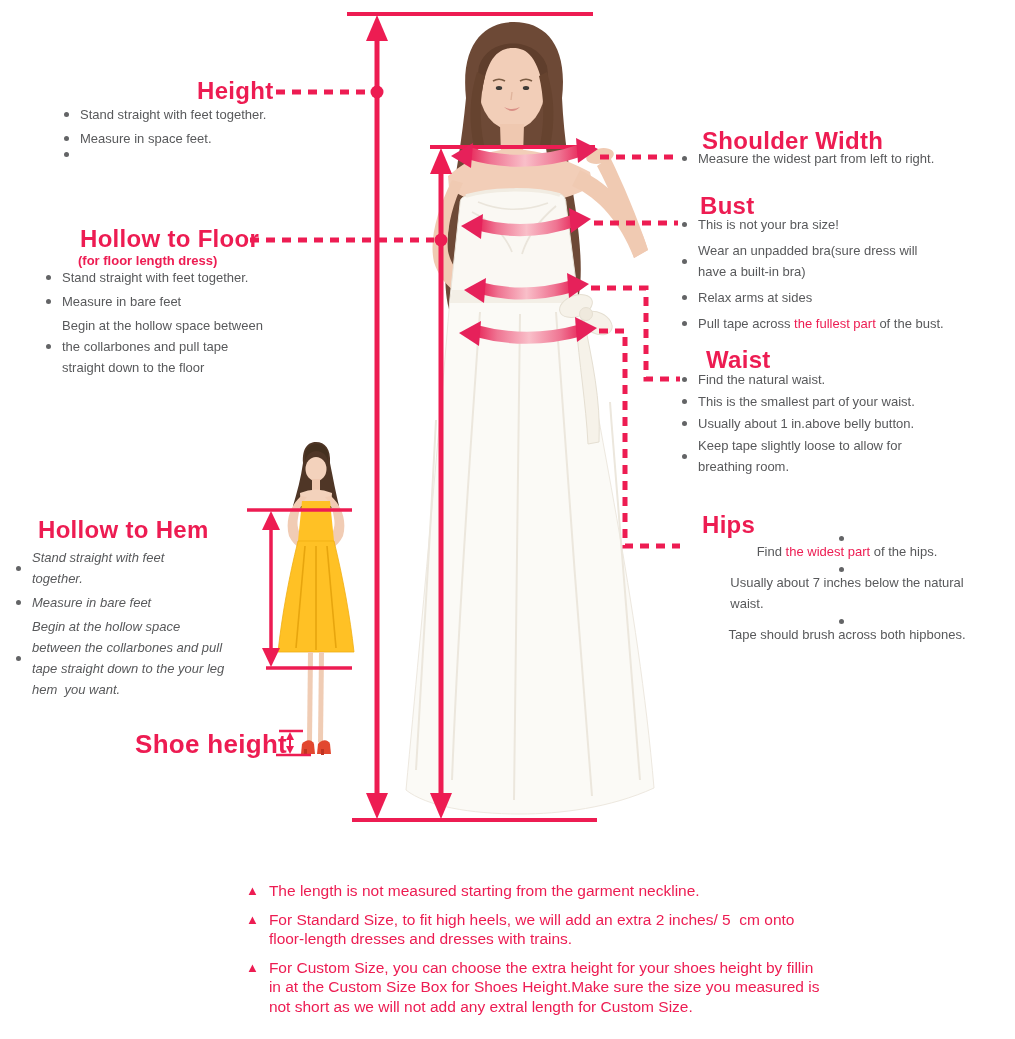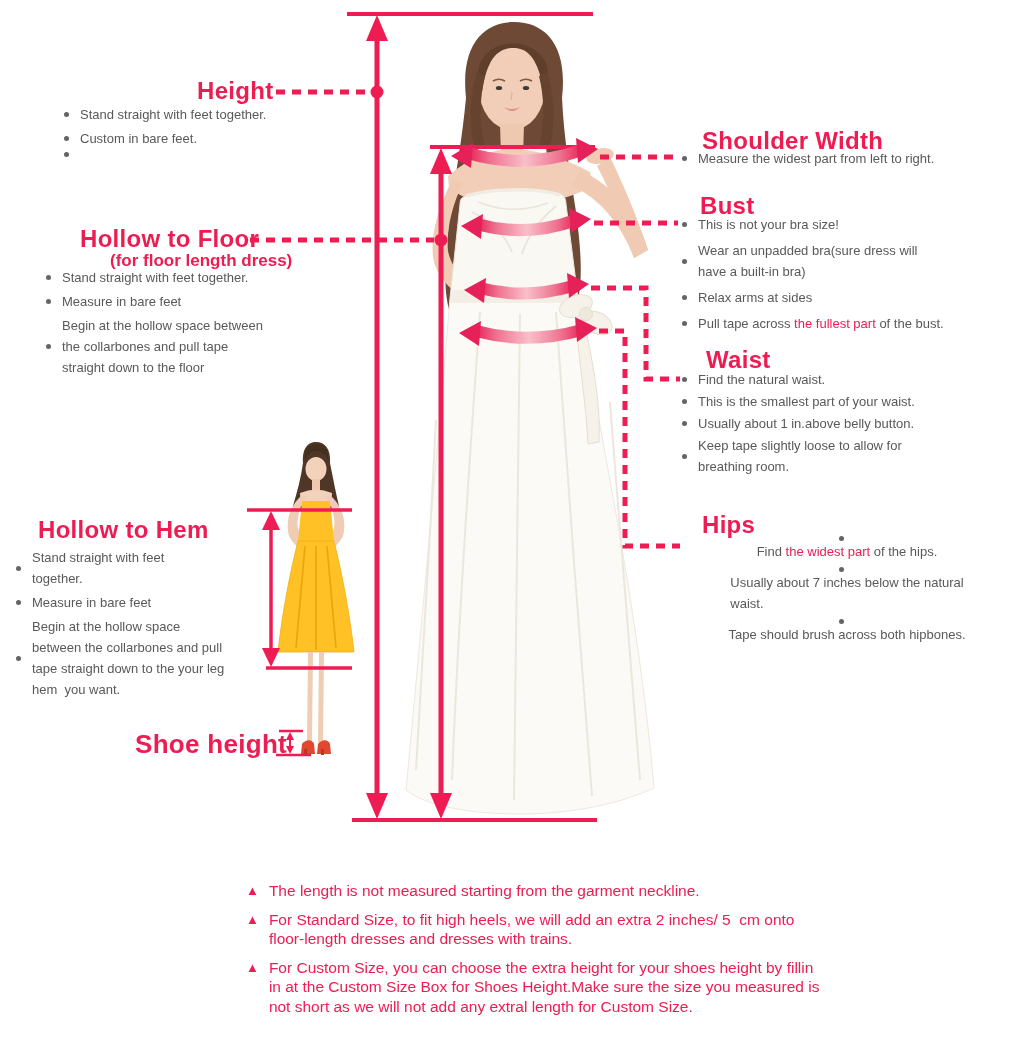--- a/index.html
+++ b/index.html
@@ -11,21 +11,21 @@
     width:1015px;height:1039px;position:relative;background:#ffffff;
     font-family:"Liberation Sans", sans-serif;overflow:hidden;
   }
   .layer{position:absolute;left:0;top:0;}
   .title{
     position:absolute;color:var(--accent);font-weight:bold;
     font-size:24px;line-height:24px;letter-spacing:.3px;white-space:nowrap;
   }
   .subtitle{
     position:absolute;color:var(--accent);font-weight:bold;
-    font-size:17px;line-height:18px;white-space:nowrap;margin-left:32px;
+    font-size:13px;line-height:18px;white-space:nowrap;
   }
   ul.blist{
     position:absolute;list-style:none;margin:0;padding:0;
     color:var(--body-text);font-size:13px;line-height:21px;
   }
   ul.blist li{display:flex;align-items:center;margin:0 0 3px 0;}
   .dot{
     width:5px;height:5px;border-radius:50%;background:#636466;
     margin-right:11px;flex:0 0 auto;
   }
@@ -43,21 +43,21 @@
     color:var(--accent);font-size:13px;line-height:19.5px;
     margin-right:10px;flex:0 0 auto;
   }
   
   #t-height{left:197px;top:79px;}
   #l-height{left:64px;top:104px;width:310px;}
   #t-floor{left:80px;top:227px;}
   #s-floor{left:78px;top:252px;}
   #l-floor{left:46px;top:267px;width:320px;}
   #t-hem{left:38px;top:518px;}
-  #l-hem{left:16px;top:547px;width:280px;}
+  #l-hem{left:16px;top:547px;width:280px;font-style:italic;}
   #t-shoe{left:135px;top:732px;font-size:26px;}
   #t-shoulder{left:702px;top:129px;}
   #l-shoulder{left:682px;top:148px;width:325px;}
   #t-bust{left:700px;top:194px;}
   #l-bust{left:682px;top:214px;width:332px;}
   #l-bust li{margin-bottom:5px;}
   #t-waist{left:706px;top:348px;}
   #l-waist{left:682px;top:369px;width:325px;}
   #l-waist li{margin-bottom:1px;align-items:center;}
   #t-hips{left:702px;top:513px;}
@@ -221,21 +221,21 @@
 </svg>
 
 <div class="title" id="t-height">Height</div>
 <ul class="blist" id="l-height">
     <li>
       <span class="dot"></span>
       <span class="btxt"><span>Stand straight with feet together.</span></span>
     </li>
     <li>
       <span class="dot"></span>
-      <span class="btxt"><span>Custom in bare feet.</span></span>
+      <span class="btxt"><span>Measure in space feet.</span></span>
     </li>
     <li>
       <span class="dot"></span>
     </li>
   </ul>
 
 <div class="title" id="t-floor">Hollow to Floor</div>
 <div class="subtitle" id="s-floor">(for floor length dress)</div>
 <ul class="blist" id="l-floor">
     <li>

